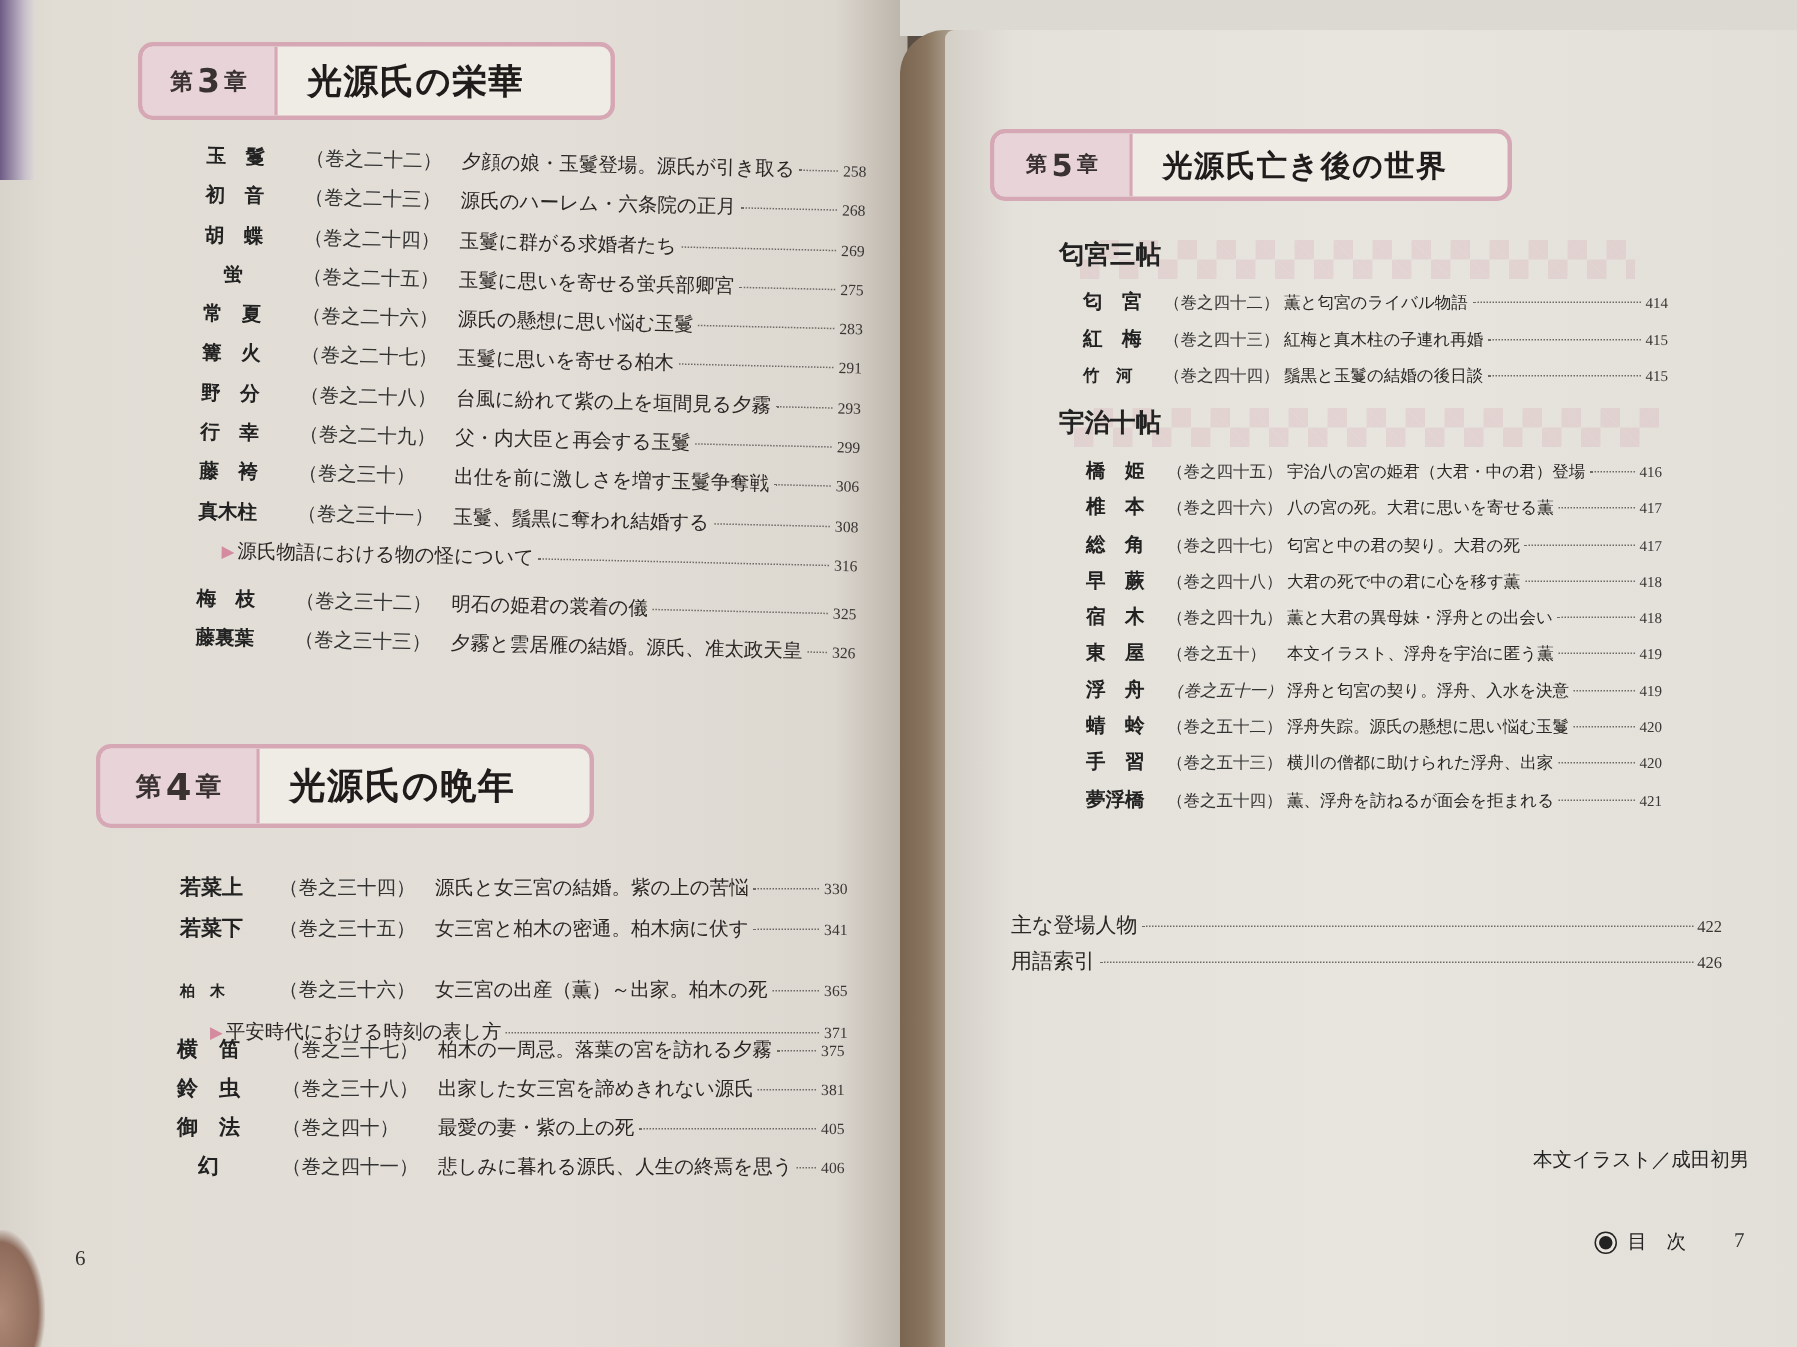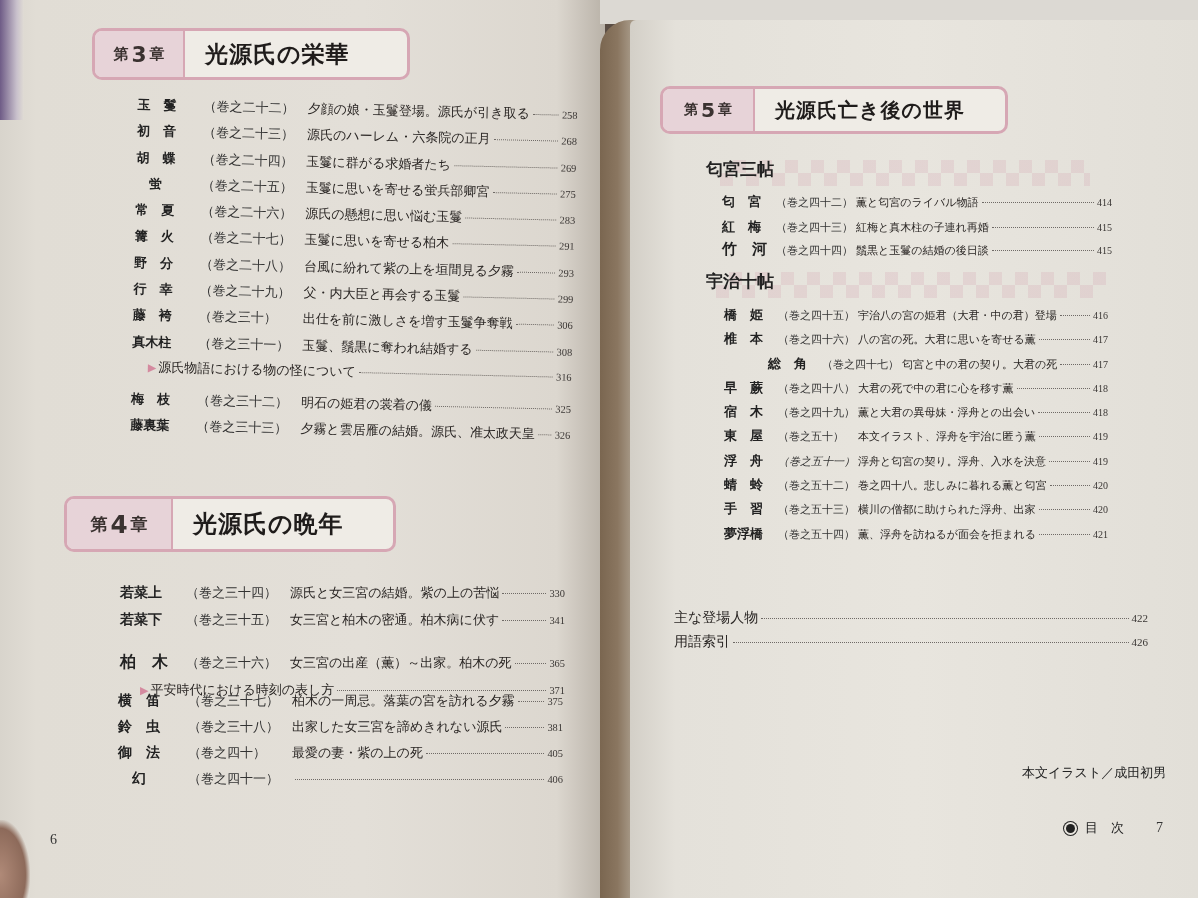--- a/index.html
+++ b/index.html
@@ -214,21 +214,21 @@
       <span class="e-page">330</span>
     </div>
     <div class="entry">
       <span class="e-name" style="width:66px; font-size:14px;">若菜下</span>
       <span class="e-vol" style="width:104px;">（巻之三十五）</span>
       <span class="e-desc">女三宮と柏木の密通。柏木病に伏す</span>
       <span class="e-dots"></span>
       <span class="e-page">341</span>
     </div>
     <div class="entry">
-      <span class="e-name" style="width:66px; font-size:16px;margin-top:16px;">柏　木</span>
+      <span class="e-name" style="width:66px; font-size:10px;margin-top:16px;">柏　木</span>
       <span class="e-vol" style="width:104px;">（巻之三十六）</span>
       <span class="e-desc">女三宮の出産（薫）～出家。柏木の死</span>
       <span class="e-dots"></span>
       <span class="e-page">365</span>
     </div>
     <div class="entry" style="padding-left:20px;">
       <span class="note-marker">▶</span>
       <span class="e-note">平安時代における時刻の表し方</span>
       <span class="e-dots"></span>
       <span class="e-page">371</span>
@@ -253,20 +253,21 @@
     <div class="entry">
       <span class="e-name" style="width:70px; font-size:14px;">御　法</span>
       <span class="e-vol" style="width:104px;">（巻之四十）</span>
       <span class="e-desc">最愛の妻・紫の上の死</span>
       <span class="e-dots"></span>
       <span class="e-page">405</span>
     </div>
     <div class="entry">
       <span class="e-name" style="width:70px; font-size:14px;">　幻　</span>
       <span class="e-vol" style="width:104px;">（巻之四十一）</span>
+      <span class="e-desc">悲しみに暮れる源氏、人生の終焉を思う</span>
       <span class="e-dots"></span>
       <span class="e-page">406</span>
     </div>
   </div>
 
   <div class="folio" style="left:50px; top:832px;">6</div>
   <div class="finger"></div>
 </div>
 
 <div class="top-strip"></div>
@@ -295,21 +296,21 @@
       <span class="e-page" style="font-size:10px;">414</span>
     </div>
     <div class="entry">
       <span class="e-name" style="width:54px; font-size:13px;">紅　梅</span>
       <span class="e-vol" style="width:80px;">（巻之四十三）</span>
       <span class="e-desc">紅梅と真木柱の子連れ再婚</span>
       <span class="e-dots"></span>
       <span class="e-page" style="font-size:10px;">415</span>
     </div>
     <div class="entry">
-      <span class="e-name" style="width:54px; font-size:15px;font-family:Liberation Mono, monospace;">竹　河</span>
+      <span class="e-name" style="width:54px; font-size:11px;font-family:Liberation Mono, monospace;">竹　河</span>
       <span class="e-vol" style="width:80px;">（巻之四十四）</span>
       <span class="e-desc">鬚黒と玉鬘の結婚の後日談</span>
       <span class="e-dots"></span>
       <span class="e-page" style="font-size:10px;">415</span>
     </div>
   </div>
 
   <div class="checker" style="left:86px; top:252px; width:390px;"></div>
   <div class="section-head" style="left:76px; top:250px;">宇治十帖</div>
 
@@ -322,21 +323,21 @@
       <span class="e-page" style="font-size:10px;">416</span>
     </div>
     <div class="entry">
       <span class="e-name" style="width:54px; font-size:13px;">椎　本</span>
       <span class="e-vol" style="width:80px;">（巻之四十六）</span>
       <span class="e-desc">八の宮の死。大君に思いを寄せる薫</span>
       <span class="e-dots"></span>
       <span class="e-page" style="font-size:10px;">417</span>
     </div>
     <div class="entry">
-      <span class="e-name" style="width:54px; font-size:13px;margin-left:44px;">総　角</span>
+      <span class="e-name" style="width:54px; font-size:13px;">総　角</span>
       <span class="e-vol" style="width:80px;">（巻之四十七）</span>
       <span class="e-desc">匂宮と中の君の契り。大君の死</span>
       <span class="e-dots"></span>
       <span class="e-page" style="font-size:10px;">417</span>
     </div>
     <div class="entry">
       <span class="e-name" style="width:54px; font-size:13px;">早　蕨</span>
       <span class="e-vol" style="width:80px;">（巻之四十八）</span>
       <span class="e-desc">大君の死で中の君に心を移す薫</span>
       <span class="e-dots"></span>
@@ -359,21 +360,21 @@
     <div class="entry">
       <span class="e-name" style="width:54px; font-size:13px;">浮　舟</span>
       <span class="e-vol" style="width:80px;font-style:italic;">（巻之五十一）</span>
       <span class="e-desc">浮舟と匂宮の契り。浮舟、入水を決意</span>
       <span class="e-dots"></span>
       <span class="e-page" style="font-size:10px;">419</span>
     </div>
     <div class="entry">
       <span class="e-name" style="width:54px; font-size:13px;">蜻　蛉</span>
       <span class="e-vol" style="width:80px;">（巻之五十二）</span>
-      <span class="e-desc">巻之四十八。悲しみに暮れる薫と匂宮</span>
+      <span class="e-desc">浮舟失踪。源氏の懸想に思い悩む玉鬘</span>
       <span class="e-dots"></span>
       <span class="e-page" style="font-size:10px;">420</span>
     </div>
     <div class="entry">
       <span class="e-name" style="width:54px; font-size:13px;">手　習</span>
       <span class="e-vol" style="width:80px;">（巻之五十三）</span>
       <span class="e-desc">横川の僧都に助けられた浮舟、出家</span>
       <span class="e-dots"></span>
       <span class="e-page" style="font-size:10px;">420</span>
     </div>

